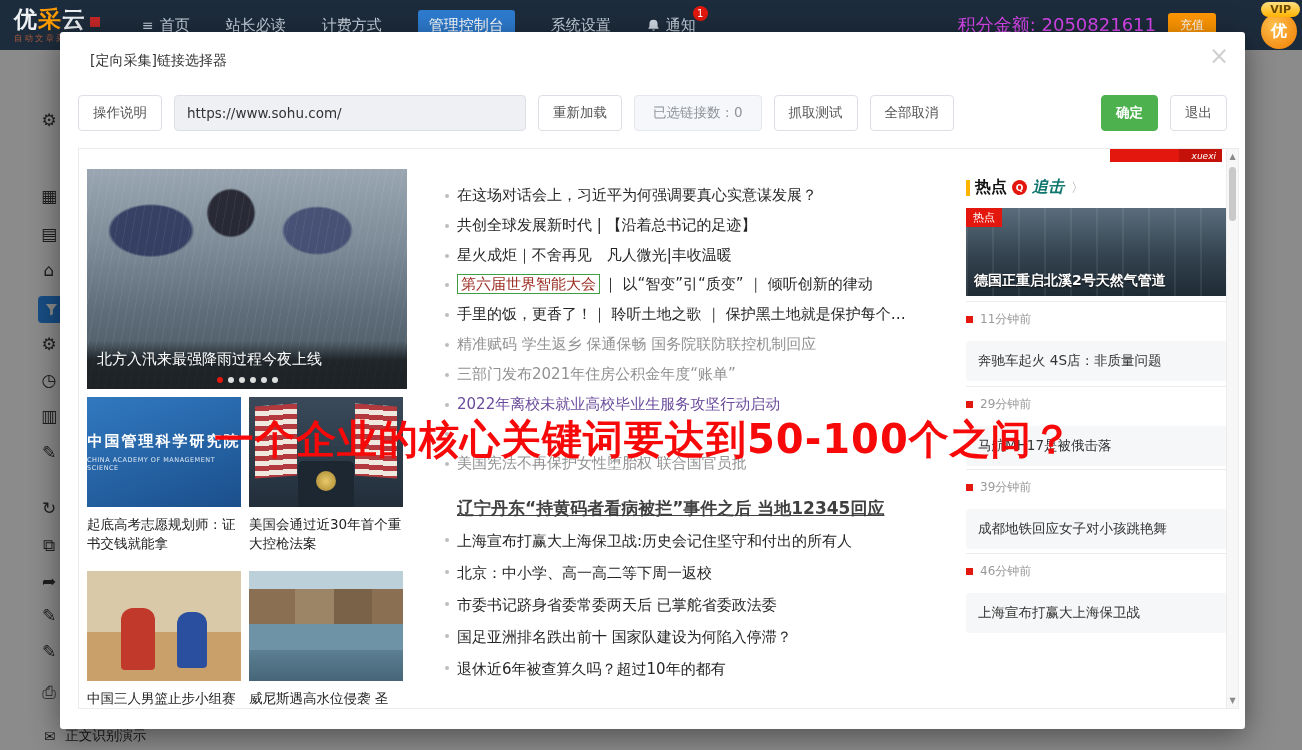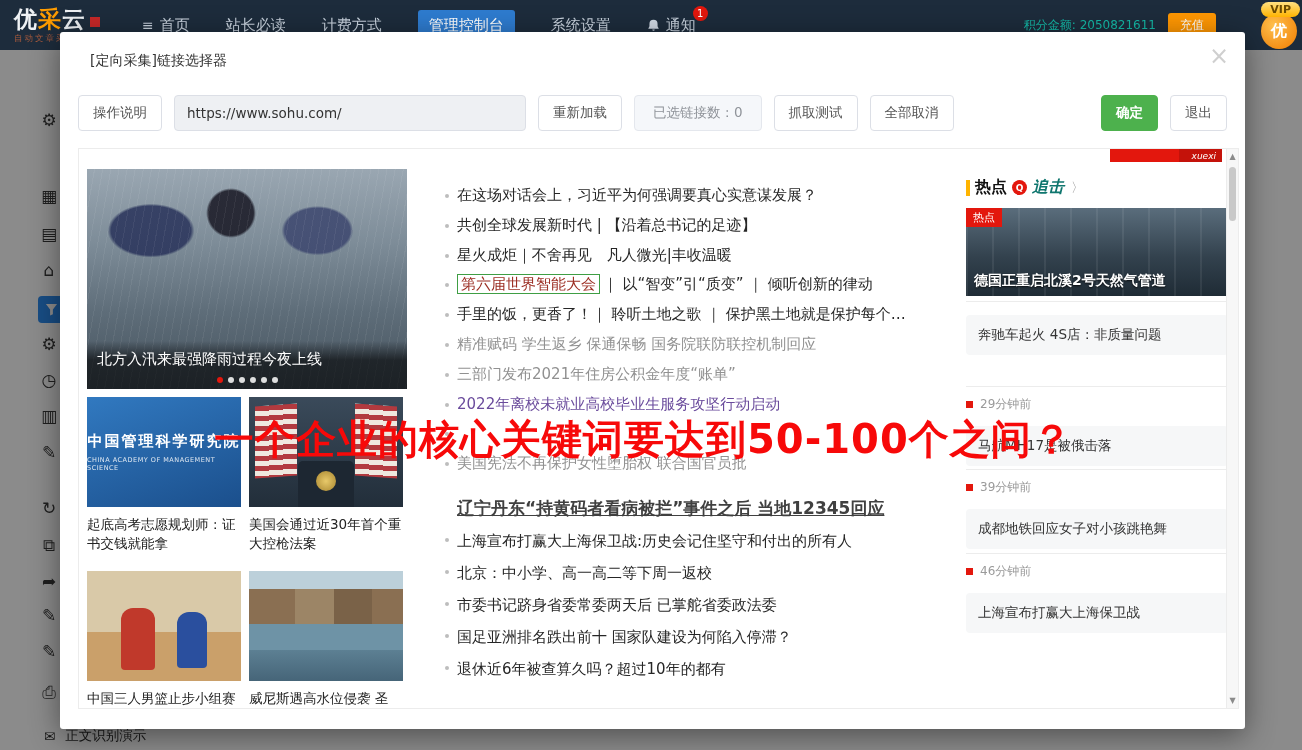--- a/index.html
+++ b/index.html
@@ -12,21 +12,21 @@
   .logo-main { font-size:23px; font-weight:bold; color:#eef1f4; letter-spacing:1px; }
   .logo-main .cai { color:#ff9c00; }
   .logo-seal { display:inline-block; width:10px; height:10px; background:#c62828; margin-left:4px; }
   .logo-sub { margin-top:3px; font-size:8.5px; color:#a85a3c; letter-spacing:2px; }
   .nav { display:flex; align-items:center; gap:36px; margin-left:42px; }
   .nav-item { font-size:15px; color:#c9d3de; cursor:pointer; display:flex; align-items:center; gap:6px; position:relative; }
   .nav-item.active { background:#2e7cd0; color:#fff; padding:6px 11px; border-radius:3px; }
   .nav-ico { font-size:14px; color:#c9d3de; }
   .badge { position:absolute; top:-10px; right:-12px; background:#e3170d; color:#fff; font-size:10px; min-width:15px; height:15px; line-height:15px; border-radius:8px; text-align:center; padding:0 3px; }
   .tb-right { margin-left:auto; margin-right:86px; display:flex; align-items:center; gap:12px; }
-  .credit { font-size:12px; color:#14b8a6; }
+  .credit { font-size:18px; color:#d946ef; }
   .recharge { background:#ff9702; color:#fff; font-size:12px; padding:4px 12px; border-radius:3px; border:none; cursor:pointer; }
   .avatar { position:absolute; top:13px; right:5px; width:36px; height:36px; border-radius:50%; background:radial-gradient(circle at 35% 35%, #ffc04d, #f07c00); color:#fff; font-size:16px; font-weight:bold; display:flex; align-items:center; justify-content:center; z-index:11; }
   .vip { position:absolute; top:2px; right:2px; background:linear-gradient(180deg,#ffe082,#ffb300); color:#6b4a00; font-size:11px; font-weight:bold; padding:1px 9px; border-radius:9px; z-index:12; }
 
   
   .bg-page { position:absolute; inset:50px 0 0 0; z-index:5; background:#fdfdfd; }
   .sb-ic { position:absolute; left:38px; width:22px; text-align:center; font-size:17px; color:#3a3a3a; }
   .sb-funnel { position:absolute; left:38px; width:27px; height:27px; background:#2d8cf0; border-radius:4px; display:flex; align-items:center; justify-content:center; }
   .bg-bottom-item { position:absolute; left:44px; top:677px; display:flex; align-items:center; gap:10px; font-size:13.5px; color:#2f2f2f; }
 
@@ -275,20 +275,21 @@
       <span class="hot-ico">Q</span>
       <span class="hot-red">追击</span>
       <span class="hot-arrow">〉</span>
     </div>
     <div class="featured">
       <div class="img-industrial"></div>
       <span class="featured-badge">热点</span>
       <span class="featured-caption">德国正重启北溪2号天然气管道</span>
     </div>
     <div class="hot-item" style="top:152px;">
+      <div class="hot-time">11分钟前</div>
       <div class="hot-title">奔驰车起火 4S店：非质量问题</div>
     </div>
     <div class="hot-item" style="top:237px;">
       <div class="hot-time">29分钟前</div>
       <div class="hot-title">马航MH17是被俄击落</div>
     </div>
     <div class="hot-item" style="top:320px;">
       <div class="hot-time">39分钟前</div>
       <div class="hot-title">成都地铁回应女子对小孩跳艳舞</div>
     </div>

